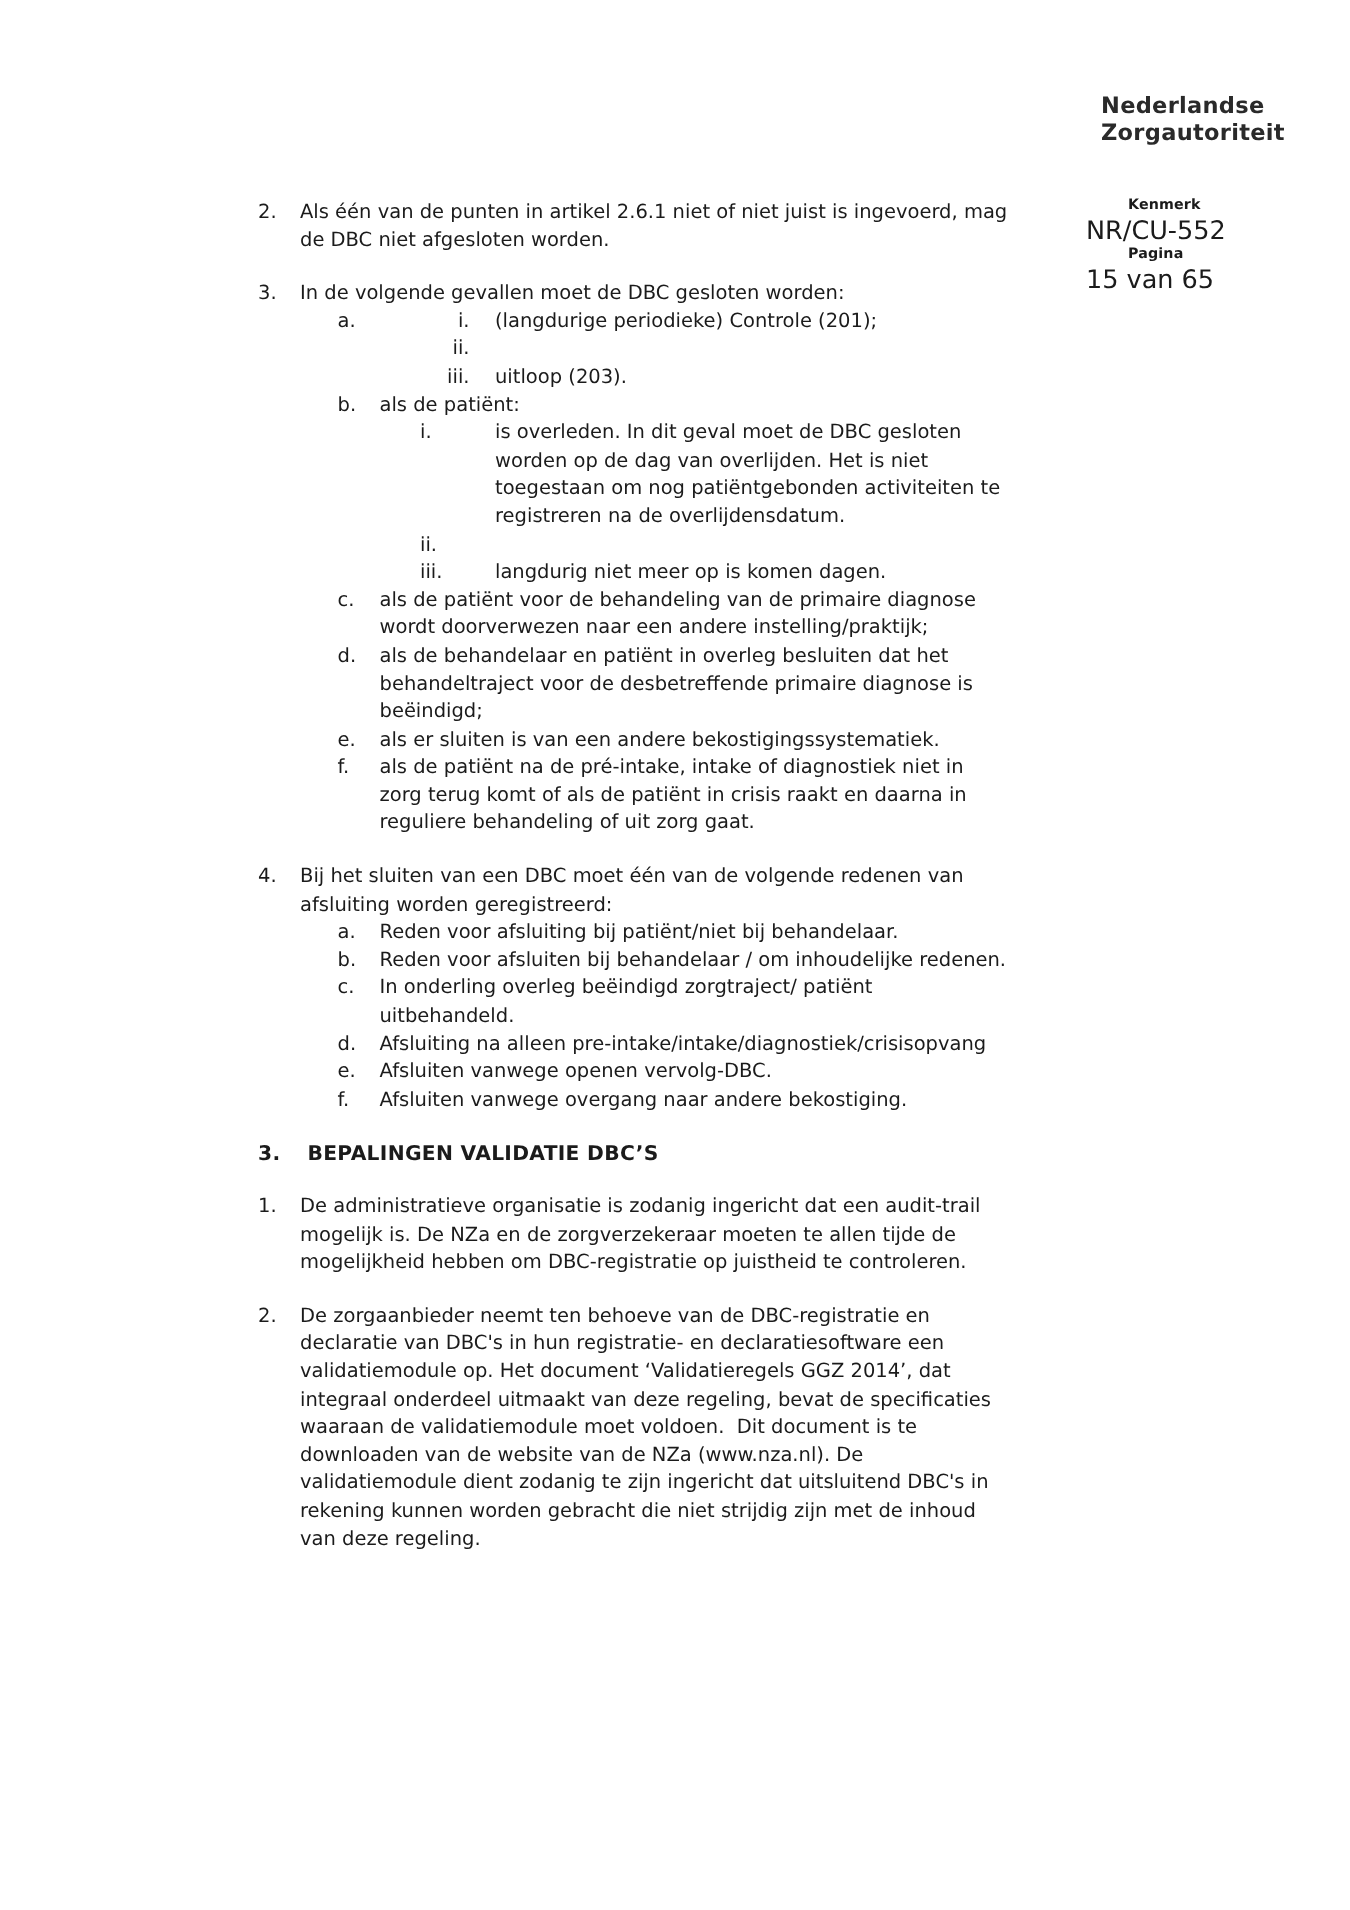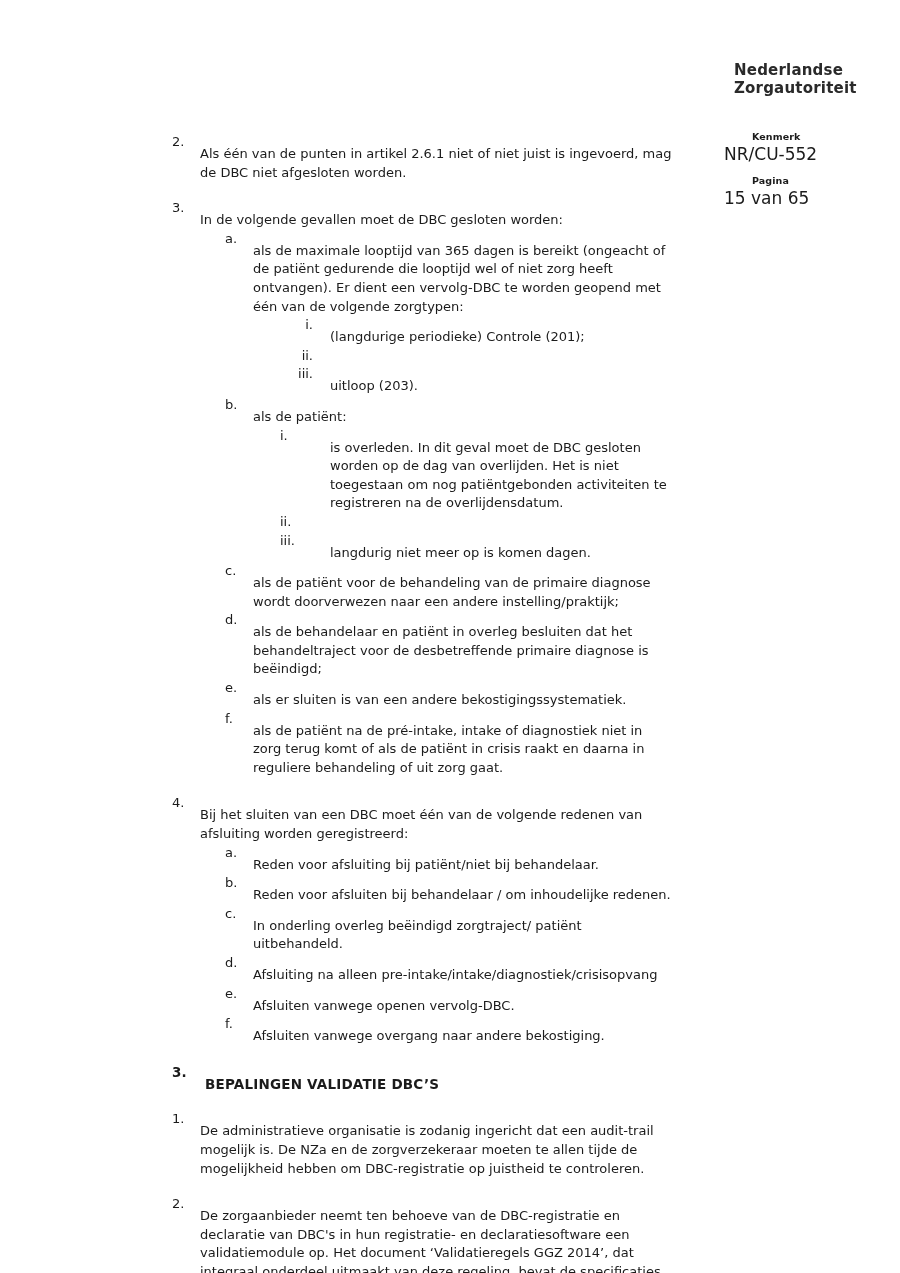--- a/index.html
+++ b/index.html
@@ -13,35 +13,35 @@
     position:relative; width:900px; height:1273px;
     background:#ffffff; overflow:hidden;
   }
   .logo {
     position:absolute; left:686px; top:61px;
     font-size:15px; font-weight:bold; color:#2a2a2a; letter-spacing:0.2px;margin-left:48px;
   }
   .meta { position:absolute; left:724px; top:131px; width:150px; }
   .meta-label { font-size:9.5px; font-weight:bold; color:#1b1b1b; letter-spacing:0.1px;padding-left:28px; }
   .meta-value { font-size:17px; color:#1b1b1b; margin-top:2px; }
-  .meta-group + .meta-group { margin-top:11px; }
+  .meta-group + .meta-group { }
   .content {
     position:absolute; left:172px; top:133px; width:500px;
     font-size:13px; line-height:18.6px;
   }
   .li { display:flex; align-items:flex-start; }
   .lvl1 { margin-bottom:17px; }
   .lvl1 > .num { flex:0 0 28px; }
   .lvl2 { margin-left:25px; }
   .lvl2 > .num { flex:0 0 28px; }
   .lvl3r { margin-left:27px; }
   .lvl3r > .num { flex:0 0 33px; text-align:right; padding-right:0; margin-right:17px; }
   .lvl3l { margin-left:27px; }
   .lvl3l > .num { flex:0 0 50px; }
-  .txt { flex:1 1 auto; min-width:0;margin-top:12px; }
+  .txt { flex:1 1 auto; min-width:0; }
   .heading {
     display:flex; font-weight:bold; font-size:13.5px;
     margin-top:17px; margin-bottom:17px; letter-spacing:0.2px;
   }
   .heading > .num { flex:0 0 33px; }
 </style>
 </head>
 <body>
 
 <div class="page">
@@ -67,21 +67,20 @@
     </div>
 
     <div class="li lvl1">
       <span class="num">3.</span>
       <div class="txt">
         <div>In de volgende gevallen moet de DBC gesloten worden:</div>
 
         <div class="li lvl2">
           <span class="num">a.</span>
           <div class="txt">
-            <div>als de maximale looptijd van 365 dagen is bereikt (ongeacht of de patiënt gedurende die looptijd wel of niet zorg heeft ontvangen). Er dient een vervolg-DBC te worden geopend met één van de volgende zorgtypen:</div>
             <div class="li lvl3r">
               <span class="num">i.</span>
               <div class="txt">(langdurige periodieke) Controle (201);</div>
             </div>
             <div class="li lvl3r">
               <span class="num">ii.</span>
             </div>
             <div class="li lvl3r">
               <span class="num">iii.</span>
               <div class="txt">uitloop (203).</div>

